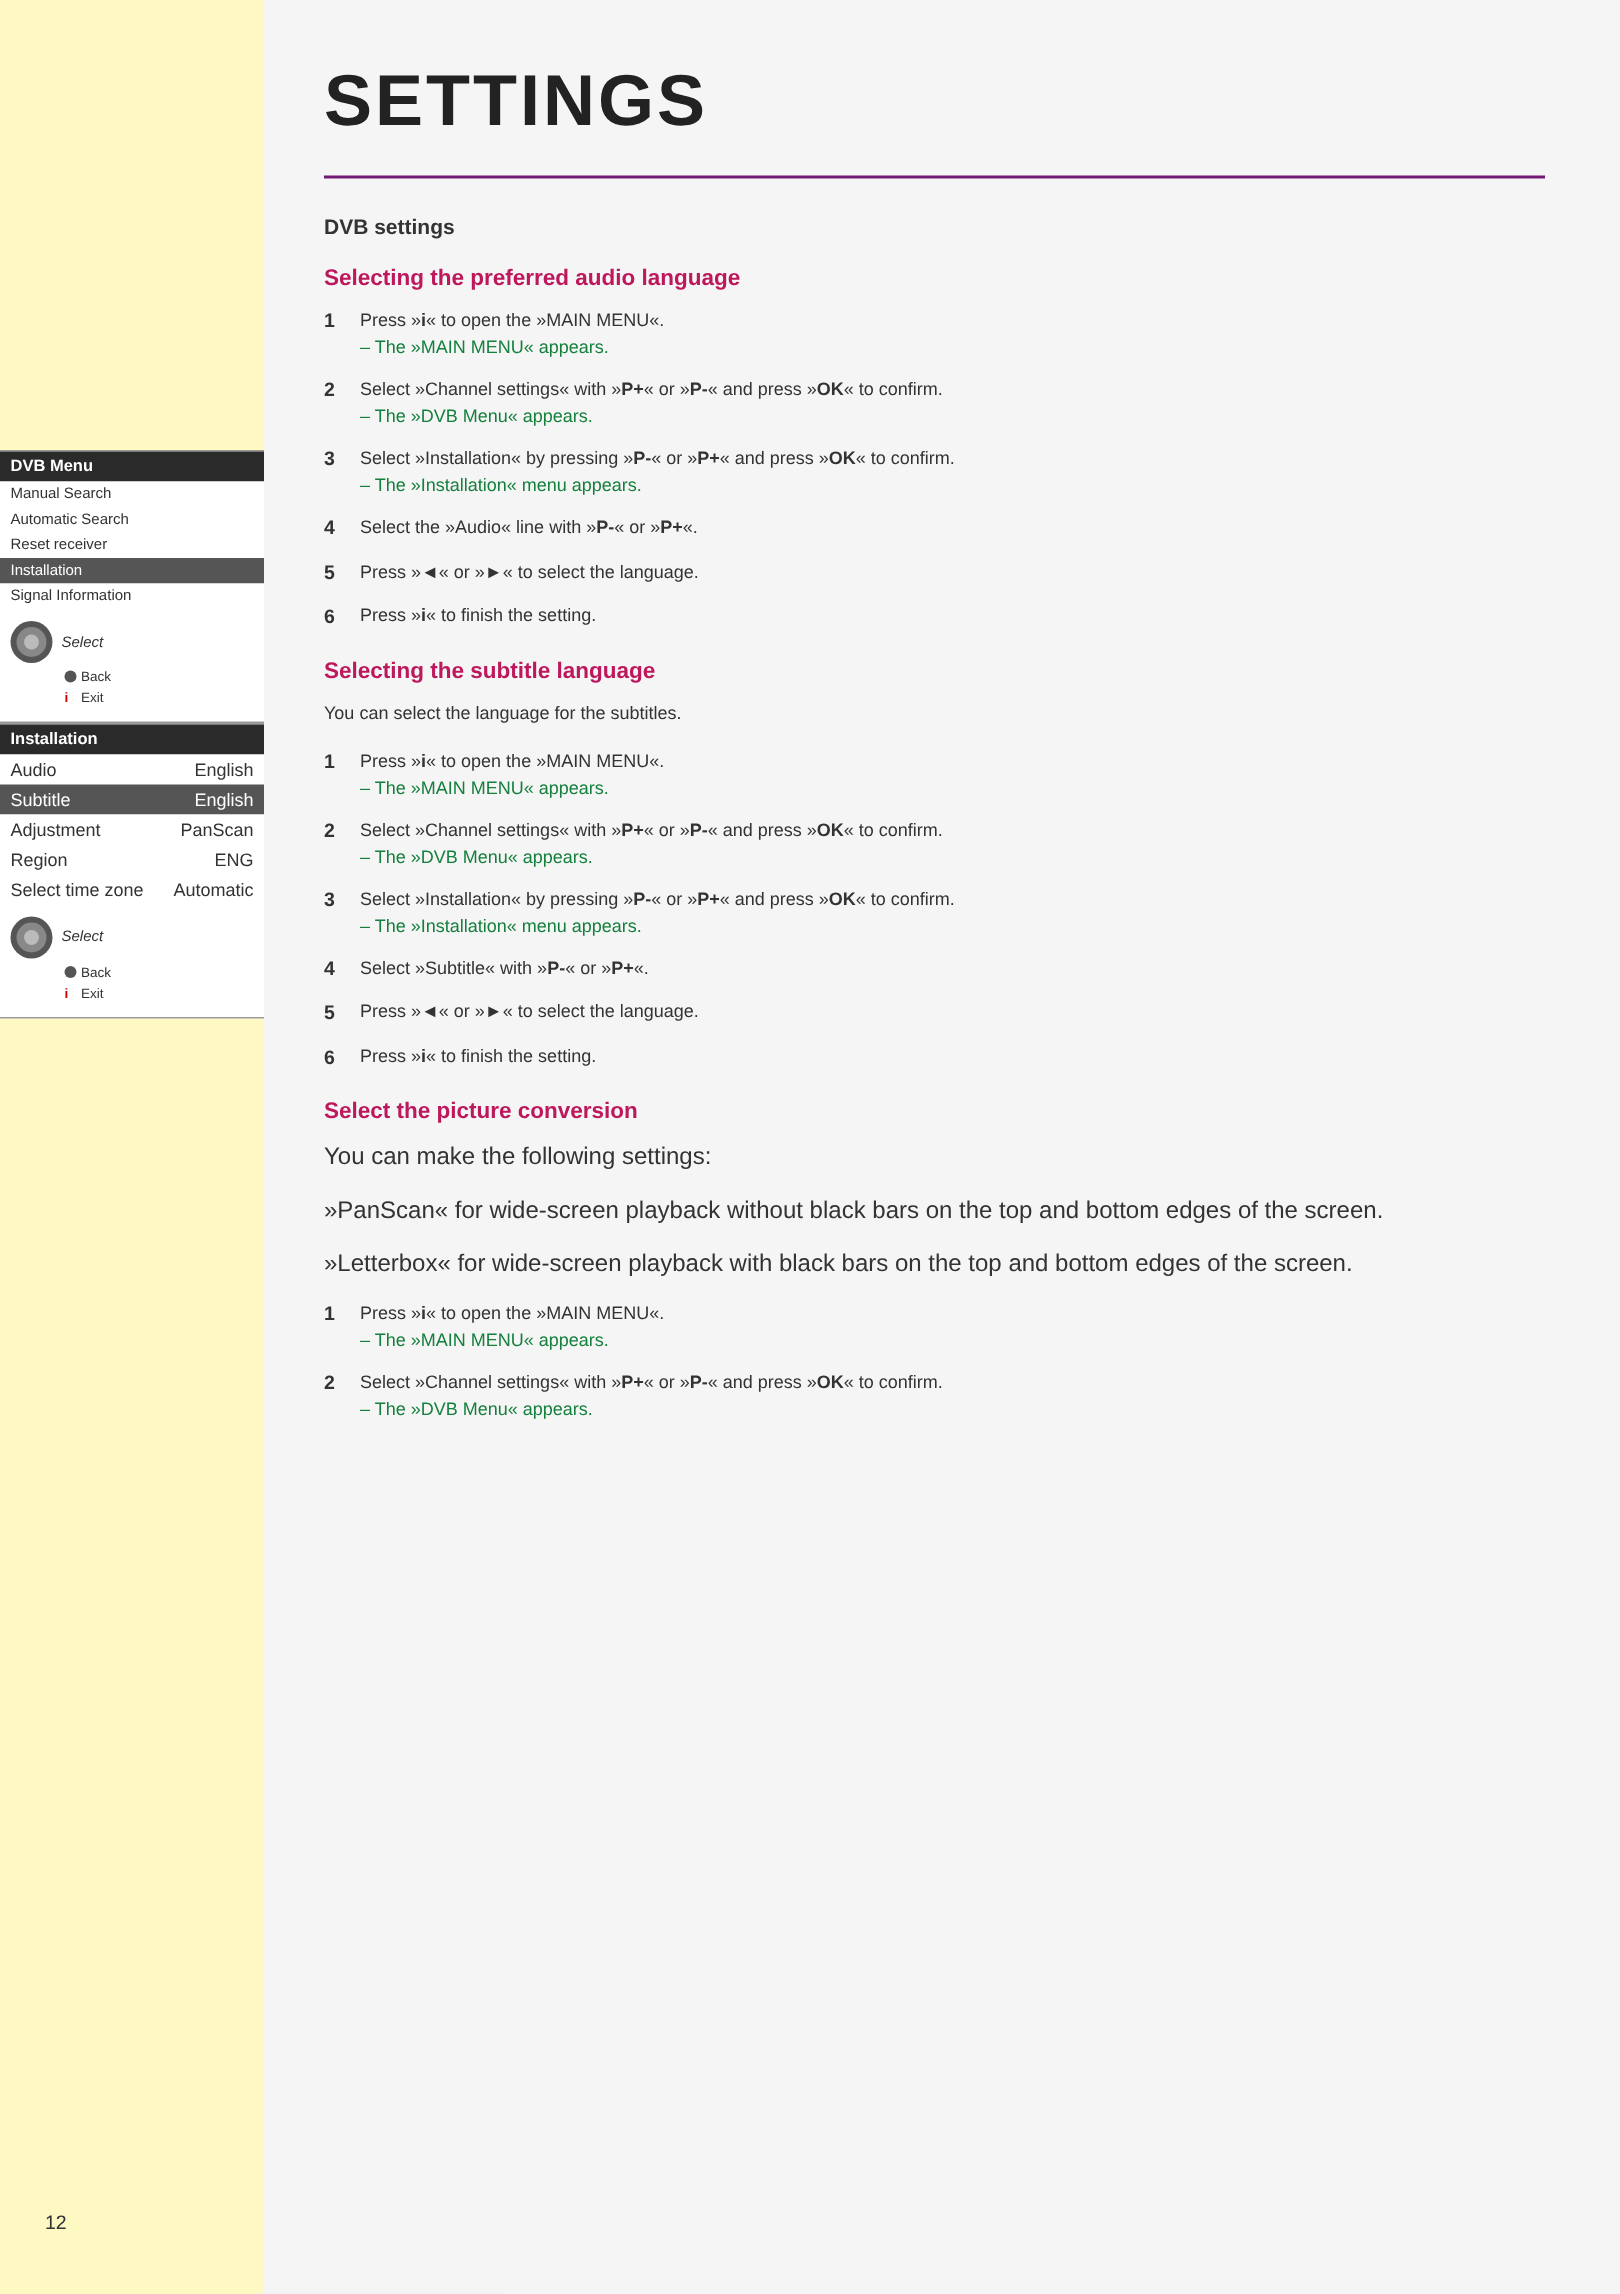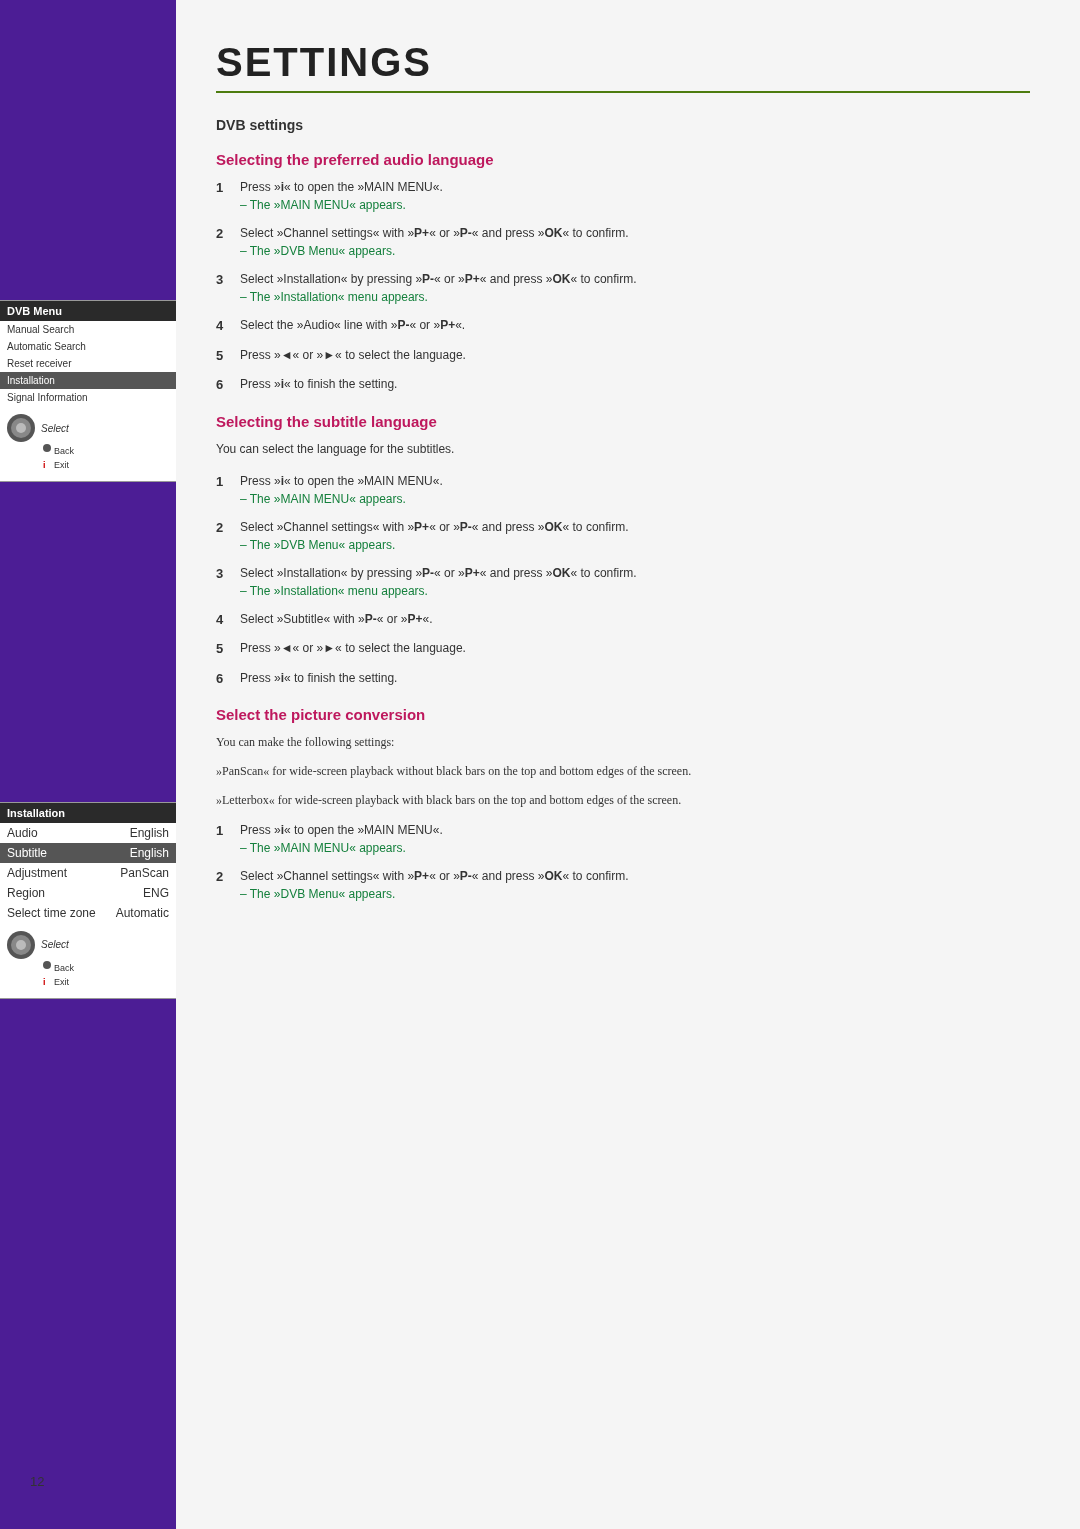--- a/index.html
+++ b/index.html
@@ -8,27 +8,26 @@
       min-height: 1529px;
       background: #f0f0f0;
       font-family: Arial, Helvetica, sans-serif;
       display: flex;
     }
 
     
     .sidebar {
       width: 176px;
       min-height: 1529px;
-      background: #4c1d95;
+      background: #fef9c3;
       flex-shrink: 0;
       display: flex;
       flex-direction: column;
       align-items: center;
       padding-top: 300px;
-      gap: 320px;
     }
 
     .menu-panel {
       width: 180px;
       background: #fff;
       border: 1px solid #999;
     }
 
     .menu-panel-header {
       background: #2a2a2a;
@@ -100,48 +99,48 @@
 
     .nav-icons {
       margin-left: 36px;
       font-size: 9px;
       color: #333;
       line-height: 1.6;
     }
 
     .nav-icon-item {
       display: flex;
-      align-items: flex-start;
+      align-items: center;
       gap: 3px;
     }
 
     .nav-dot {
       width: 8px;
       height: 8px;
       border-radius: 50%;
       background: #555;
       display: inline-block;
       flex-shrink: 0;
     }
 
     
     .main {
       flex: 1;
       padding: 40px 50px 40px 40px;
       background: #f5f5f5;
     }
 
     .page-title {
-      font-size: 40px;
+      font-size: 48px;
       font-weight: bold;
       color: #222;
       text-transform: uppercase;
       letter-spacing: 2px;
-      border-bottom: 2px solid #4d7c0f;
-      padding-bottom: 6px;
+      border-bottom: 2px solid #701a75;
+      padding-bottom: 22px;
       margin-bottom: 24px;
     }
 
     .section-title {
       font-size: 14px;
       font-weight: bold;
       color: #333;
       margin-bottom: 18px;
     }
 
@@ -197,25 +196,24 @@
     .installation-panel .menu-panel-item {
       display: flex;
       justify-content: space-between;
     }
 
     .installation-panel .menu-panel-item span {
       font-size: 12px;
     }
 
     .picture-section-text {
-      font-size: 12px;
+      font-size: 16px;
       color: #333;
       line-height: 1.6;
       margin-bottom: 10px;
-      font-family: Liberation Serif, serif;
     }
 
     .page-wrapper {
       position: relative;
       display: flex;
       width: 1080px;
       min-height: 1529px;
     }
   </style>
 </head>

